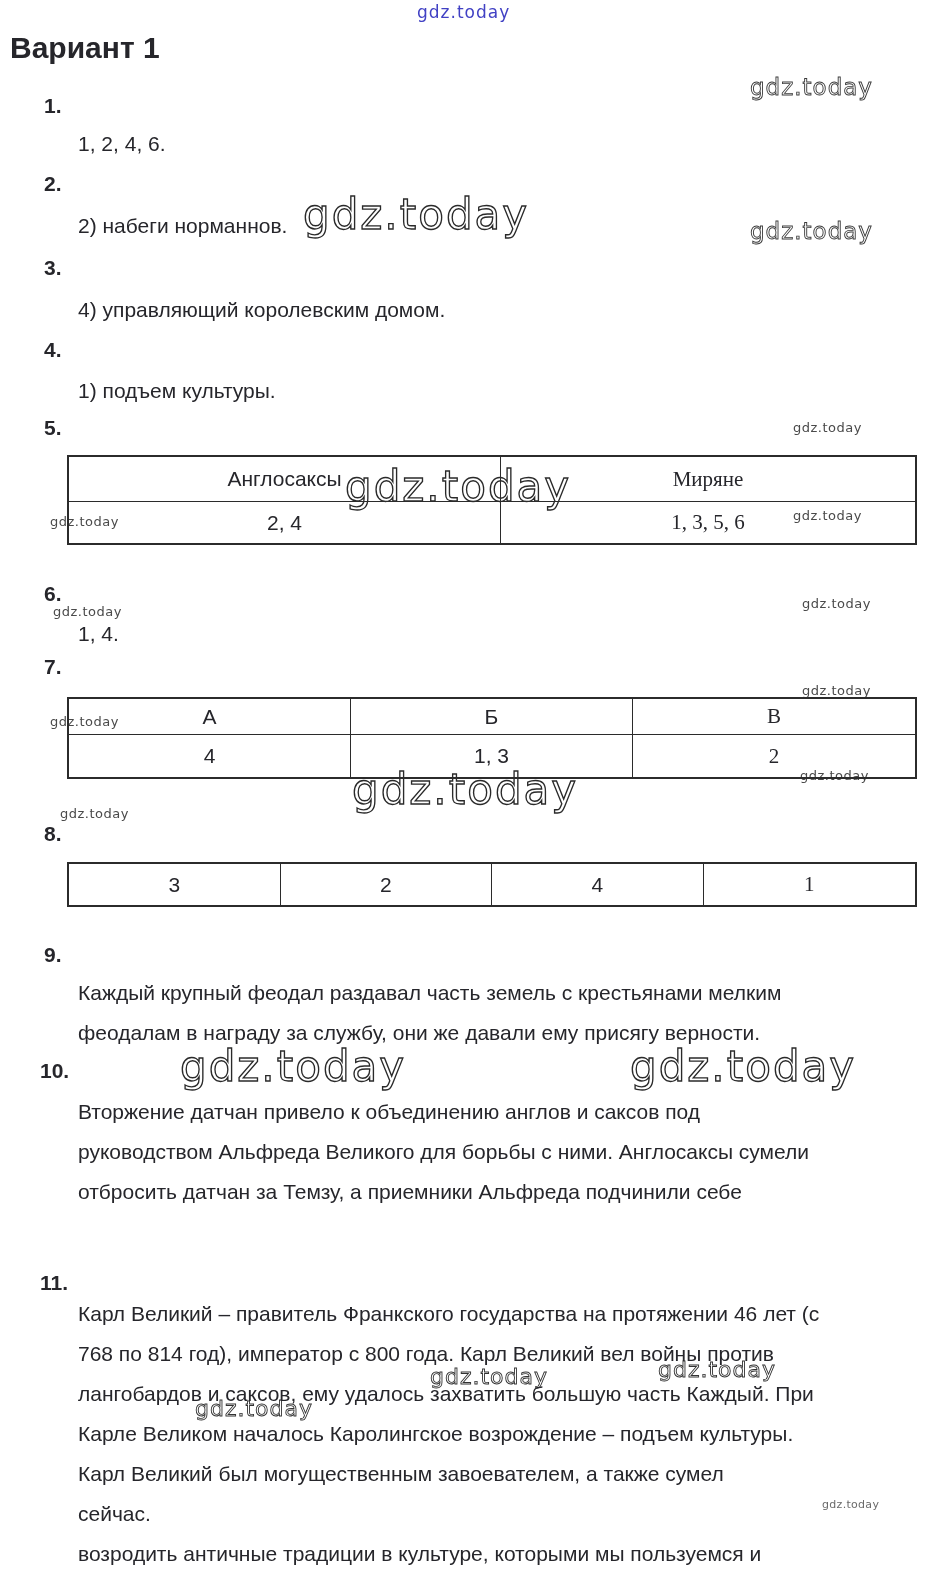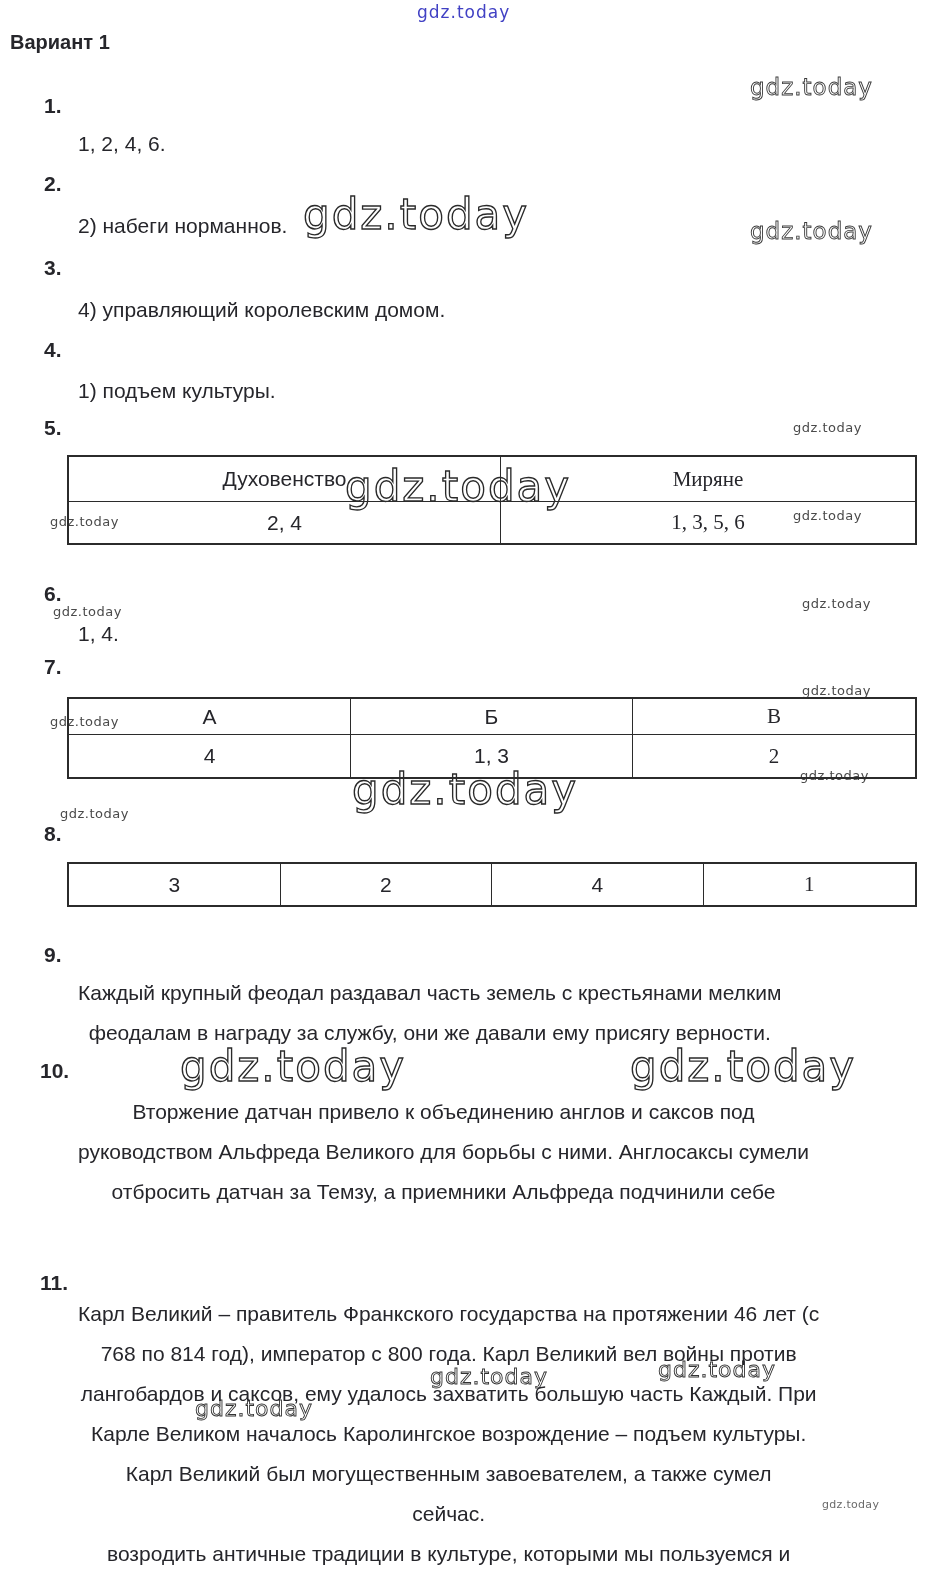--- a/index.html
+++ b/index.html
@@ -6,25 +6,25 @@
   #page{
     position:relative;
     width:931px;height:1581px;
     background:#ffffff;
     font-family:"Liberation Sans", sans-serif;
     color:#26262b;
     overflow:hidden;
   }
   
   .abs{position:absolute;white-space:nowrap;}
-  .title{left:10px;top:31px;font-size:20px;font-weight:bold;}
+  .title{left:10px;top:31px;font-size:30px;font-weight:bold;}
   .qnum{font-size:21px;font-weight:bold;left:44px;}
   .ans{font-size:21px;left:78px;}
   .para{position:absolute;left:78px;font-size:21px;line-height:40px;white-space:nowrap;}
-  .para div{height:40px;text-align:center;}
+  .para div{height:40px;}
 
   #n1{top:94px;}  #a1{top:132px;}
   #n2{top:172px;} #a2{top:214px;}
   #n3{top:256px;} #a3{top:298px;text-align:right;}
   #n4{top:338px;} #a4{top:379px;}
   #n5{top:416px;}
   #n6{top:582px;} #a6{top:622px;}
   #n7{top:655px;}
   #n8{top:822px;}
   #n9{top:943px;}
@@ -135,21 +135,21 @@
   <div class="abs ans" id="a2">2) набеги норманнов.</div>
 
   <div class="abs qnum" id="n3">3.</div>
   <div class="abs ans" id="a3">4) управляющий королевским домом.</div>
 
   <div class="abs qnum" id="n4">4.</div>
   <div class="abs ans" id="a4">1) подъем культуры.</div>
 
   <div class="abs qnum" id="n5">5.</div>
   <div class="tbl" id="tbl5">
-    <div class="cell hdr">Духовенство</div>
+    <div class="cell hdr">Англосаксы</div>
     <div class="cell hdr last">Миряне</div>
     <div class="cell">2, 4</div>
     <div class="cell last">1, 3, 5, 6</div>
   </div>
 
   <div class="abs qnum" id="n6">6.</div>
   <div class="abs ans" id="a6">1, 4.</div>
 
   <div class="abs qnum" id="n7">7.</div>
   <div class="tbl" id="tbl7">

